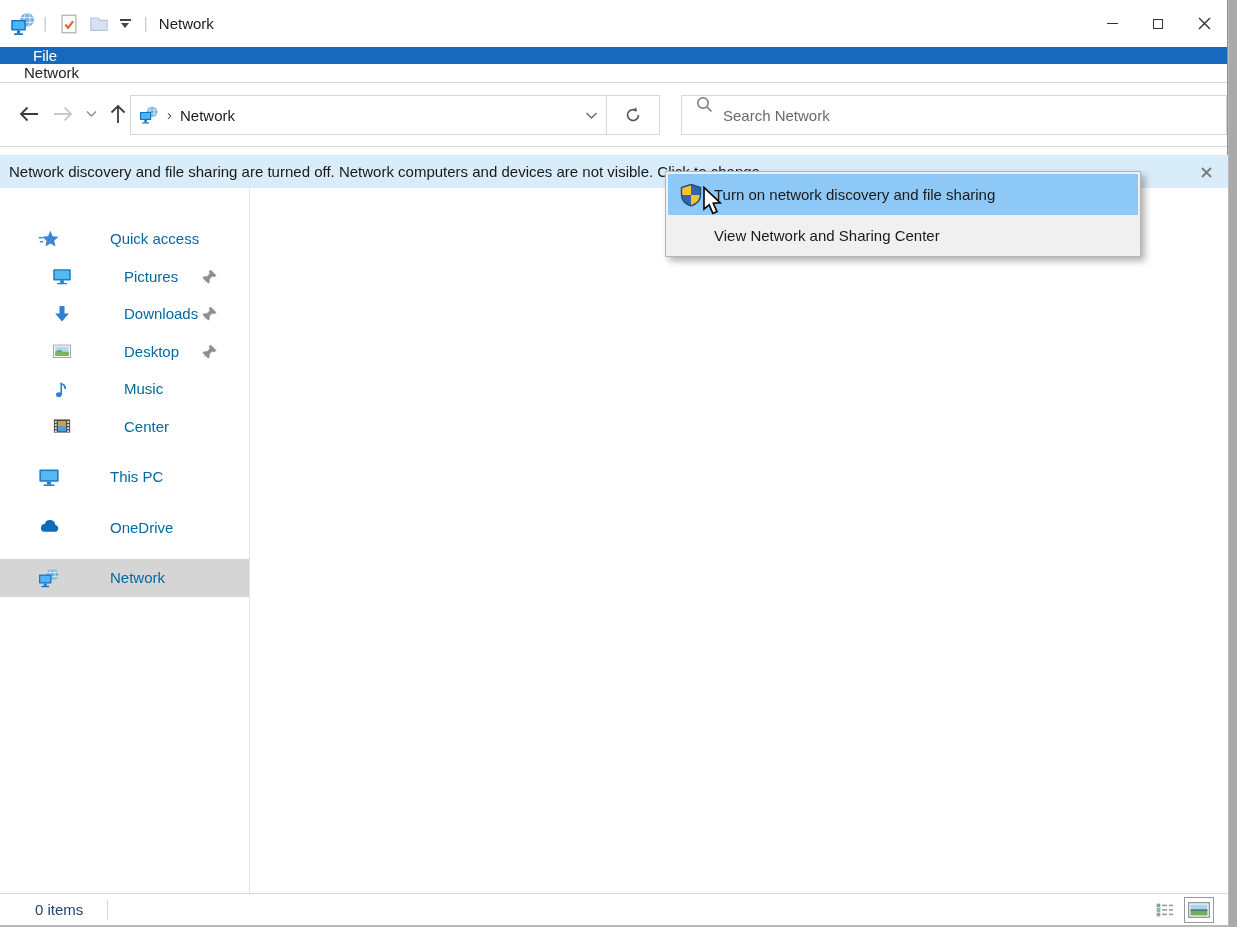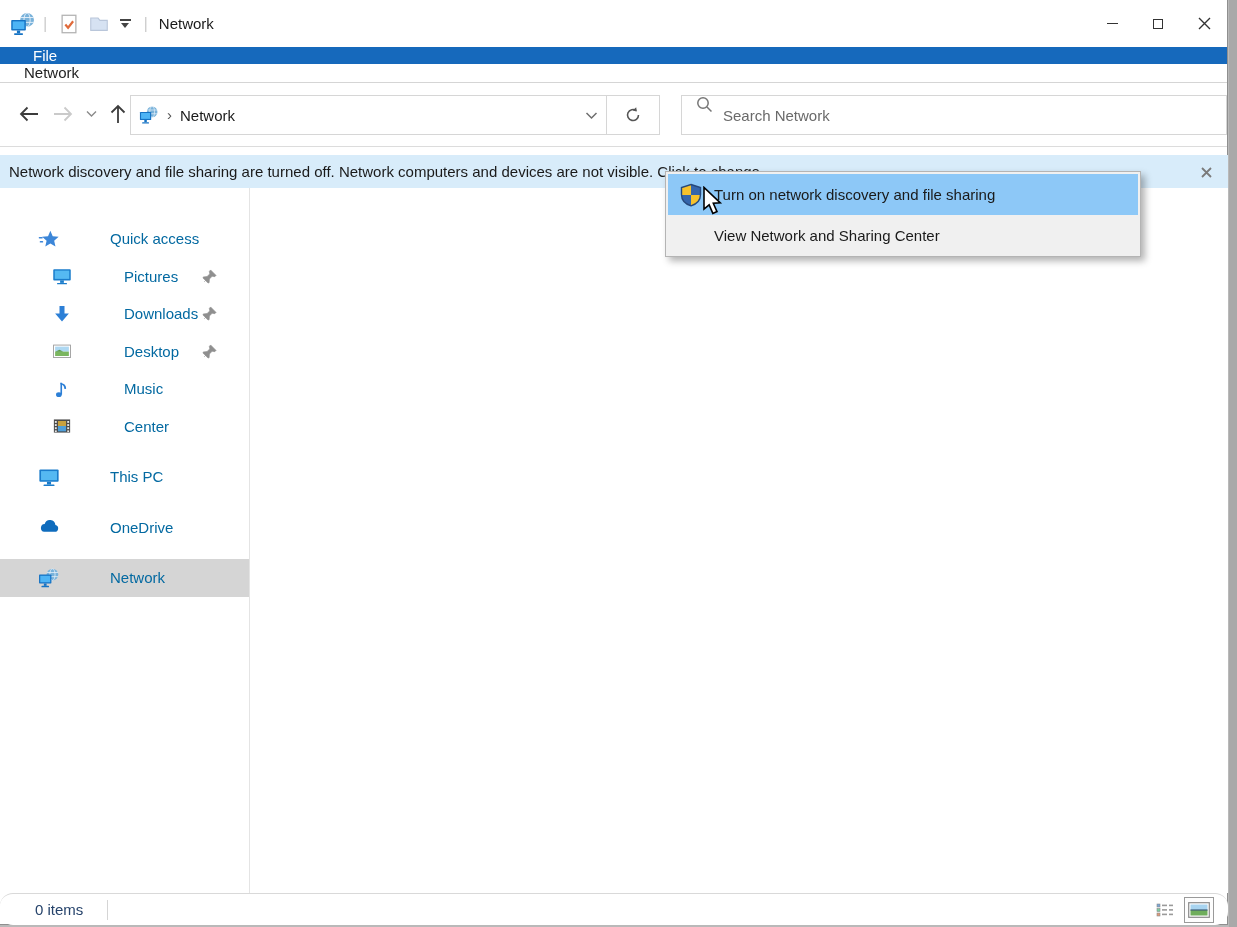--- a/index.html
+++ b/index.html
@@ -56,21 +56,21 @@
   .side-row.group-gap { margin-top:13px; }
   .side-row.selected { background:#d5d5d5; }
   .side-row .ic { position:absolute; left:38px; width:22px; height:22px; display:flex; align-items:center; justify-content:center; }
   .side-row.child .ic { left:52px; width:20px; height:20px; }
   .side-label { position:absolute; left:72px; font-size:15px; color:#0369a1;margin-left:38px; }
   .side-row.child .side-label { left:86px; }
   .pin { position:absolute; right:32px; width:15px; height:15px; }
   .main-pane { position:absolute; left:251px; top:0; width:977px; height:100%; background:#fff; }
 
   
-  .statusbar { position:absolute; left:0; top:893px; width:1228px; height:32px; background:#fff; border-top:1px solid #d9d9d9; display:flex; align-items:center;border-radius:13px; }
+  .statusbar { position:absolute; left:0; top:893px; width:1228px; height:32px; background:#fff; border-top:1px solid #d9d9d9; display:flex; align-items:center; }
   .status-count { font-size:15px; color:#26436b; margin-left:35px; }
   .status-div { width:1px; height:20px; background:#d5d5d5; margin-left:24px; }
   .status-spacer { flex:1; }
   .view-btn { border:none; background:none; width:30px; height:26px; display:flex; align-items:center; justify-content:center; margin-right:4px; }
   .view-btn.selected { border:1px solid #9a9a9a; background:#fdfdfd; }
   .view-btn:last-child { margin-right:14px; }
 
   
   .ctxmenu { position:absolute; left:665px; top:171px; width:476px; height:86px; background:#f0f0f0; border:1px solid #b4b4b4; box-shadow:4px 4px 7px rgba(0,0,0,0.30); z-index:50; padding:2px; }
   .menu-item { height:41px; display:flex; align-items:center; position:relative; }

